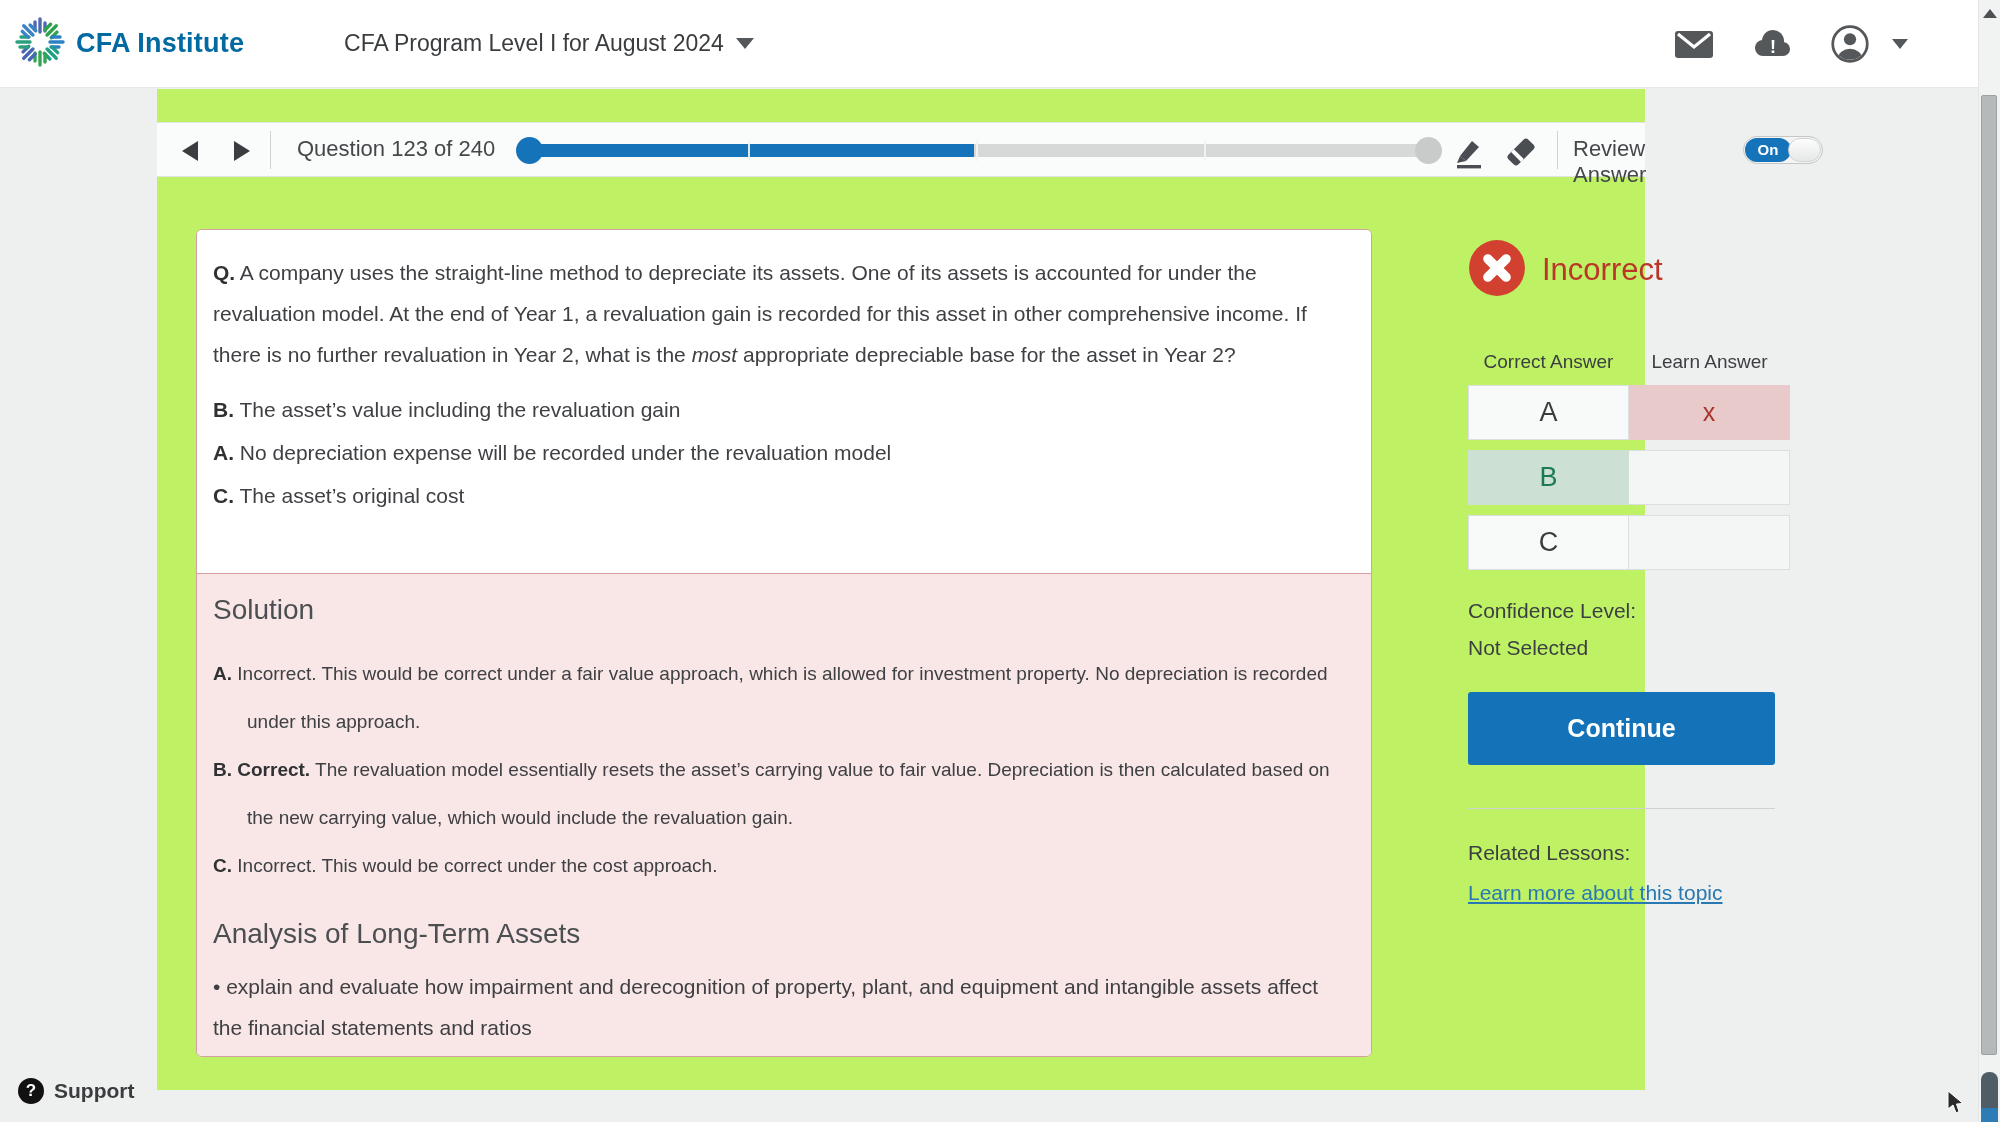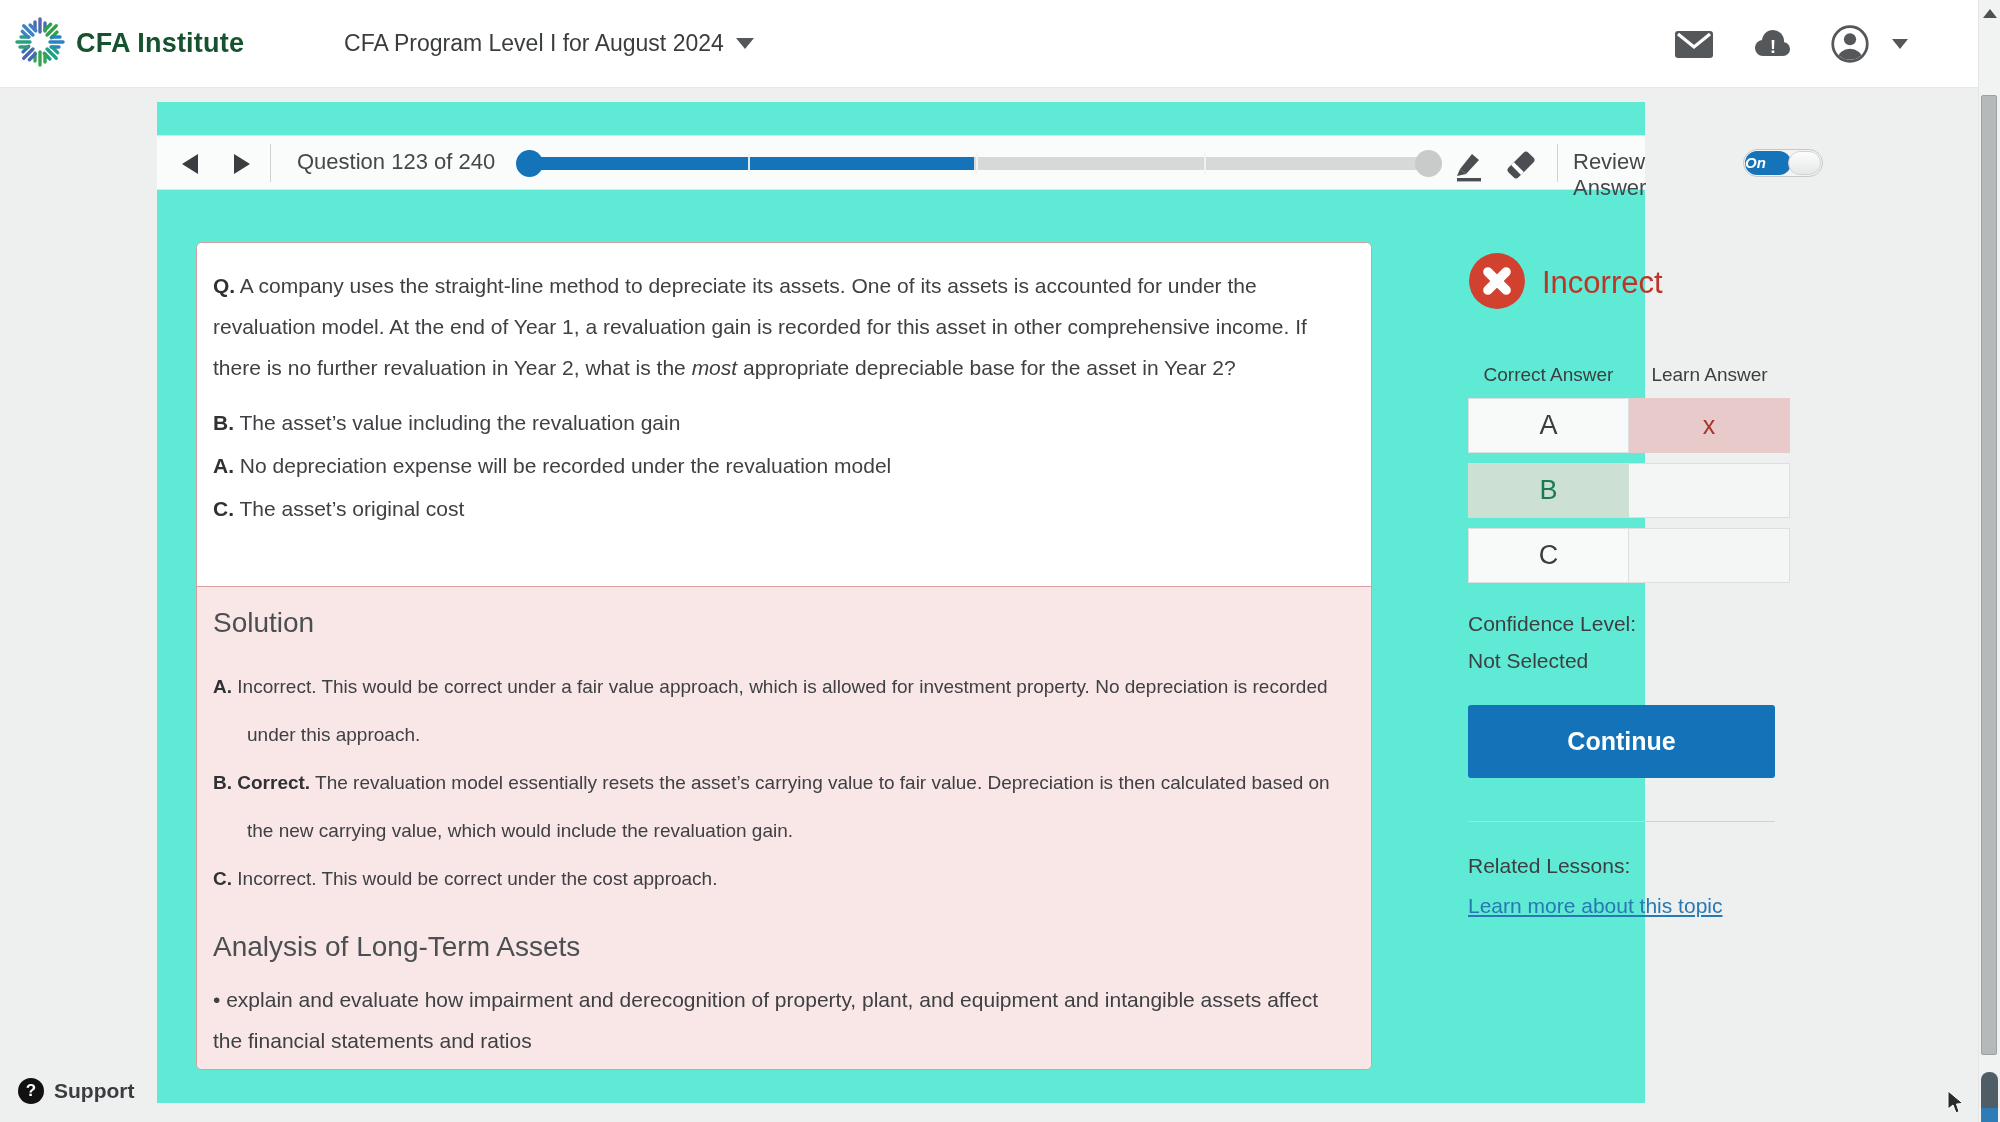--- a/index.html
+++ b/index.html
@@ -11,21 +11,21 @@
     overflow:hidden;
     color:#3e4043;
   }
   
   .header {
     position:absolute; left:0; top:0; width:1978px; height:88px;
     background:#ffffff; border-bottom:1px solid #e7e9e9;
     display:flex; align-items:center;
   }
   .brand { display:flex; align-items:center; margin-left:14px; }
-  .brand-name { font-size:27px; font-weight:bold; color:#14532d; margin-left:10px; letter-spacing:0.2px; }
+  .brand-name { font-size:27px; font-weight:bold; color:#0369a1; margin-left:10px; letter-spacing:0.2px; }
   .program-select {
     margin-left:100px; display:flex; align-items:center; cursor:pointer;
     font-size:23px; color:#3a3d3f;
   }
   .caret-down {
     width:0; height:0; margin-left:12px;
     border-left:9px solid transparent; border-right:9px solid transparent;
     border-top:11px solid #54585a;
   }
   .header-icons { position:absolute; right:70px; top:0; height:88px; display:flex; align-items:center; gap:36px; }
@@ -38,21 +38,21 @@
   .sb-up { position:absolute; top:9px; left:4px; width:0; height:0;
     border-left:7px solid transparent; border-right:7px solid transparent; border-bottom:9px solid #4e5254; }
   .sb-thumb { position:absolute; left:2px; top:95px; width:16px; height:960px;
     background:#b6b9ba; border:1px solid #9ea1a2; border-radius:2px; }
   .sb-dark-pill { position:absolute; right:2px; top:1072px; width:17px; height:40px;
     background:#4f5d66; border-radius:8px 8px 0 0; }
   .sb-blue-tail { position:absolute; right:2px; top:1108px; width:17px; height:14px; background:#2e7cb5; }
   .cursor-arrow { position:absolute; left:1946px; top:1090px; }
 
   
-  .card { position:absolute; left:157px; top:102px; width:1488px; height:1001px; background:#5eead4; }
+  .card { position:absolute; left:157px; top:89px; width:1488px; height:1001px; background:#bef264; }
 
   
   .toolbar {
     position:absolute; left:0; top:33px; width:100%; height:55px;
     background:#fafbfb; border-top:1px solid #e3e5e5; border-bottom:1px solid #e3e5e5;
   }
   .nav-btn { position:absolute; top:14px; width:30px; height:28px; cursor:pointer; display:flex; align-items:center; justify-content:center; }
   .nav-prev { left:18px; } .nav-next { left:70px; }
   .tb-divider { position:absolute; top:8px; width:1px; height:38px; background:#cfd2d2; }
   .progress-label { position:absolute; left:140px; top:13px; font-size:22px; color:#45484a; }
@@ -63,21 +63,21 @@
   .slider-tick { position:absolute; top:-3px; width:2px; height:21px; background:#f2f4f4; opacity:0.9; }
   .thumb { position:absolute; top:-6px; width:27px; height:27px; border-radius:50%; cursor:grab; }
   .thumb-start { left:-4px; background:#1573ba; }
   .thumb-end { right:-10px; background:#c9cbcb; }
 
   .tool-icon { position:absolute; top:11px; width:36px; height:36px; cursor:pointer; }
   .review-label { position:absolute; left:1416px; top:13px; font-size:22px; color:#45484a; }
   .toggle { position:absolute; left:1586px; top:13px; width:80px; height:28px; border-radius:14px;
     background:#f4f4f4; border:1px solid #c6c8c8; cursor:pointer; }
   .toggle-on { position:absolute; left:1px; top:1px; width:46px; height:24px; border-radius:12px;
-    background:#1573ba; color:#fff; font-size:15px; font-weight:bold; text-align:left; line-height:24px;font-style:italic; }
+    background:#1573ba; color:#fff; font-size:15px; font-weight:bold; text-align:center; line-height:24px; }
   .toggle-knob { position:absolute; right:1px; top:1px; width:33px; height:24px; border-radius:12px;
     background:linear-gradient(#fdfdfd,#e6e7e7); border:1px solid #d2d4d4; }
 
   
   .qs-box { position:absolute; left:39px; top:140px; width:1176px; border:1px solid #d5a0a0; border-radius:6px; overflow:hidden; background:#fff; }
   .q-section { padding:22px 18px 0 16px; height:343px; background:#ffffff; }
   .q-text { font-size:21px; line-height:41px; color:#3e4043; }
   .q-text .qmark { font-weight:bold; color:#2f3133; }
   .options { margin-top:20px; }
   .option { font-size:21px; line-height:29px; margin-bottom:14px; padding-left:30px; text-indent:-30px; }

